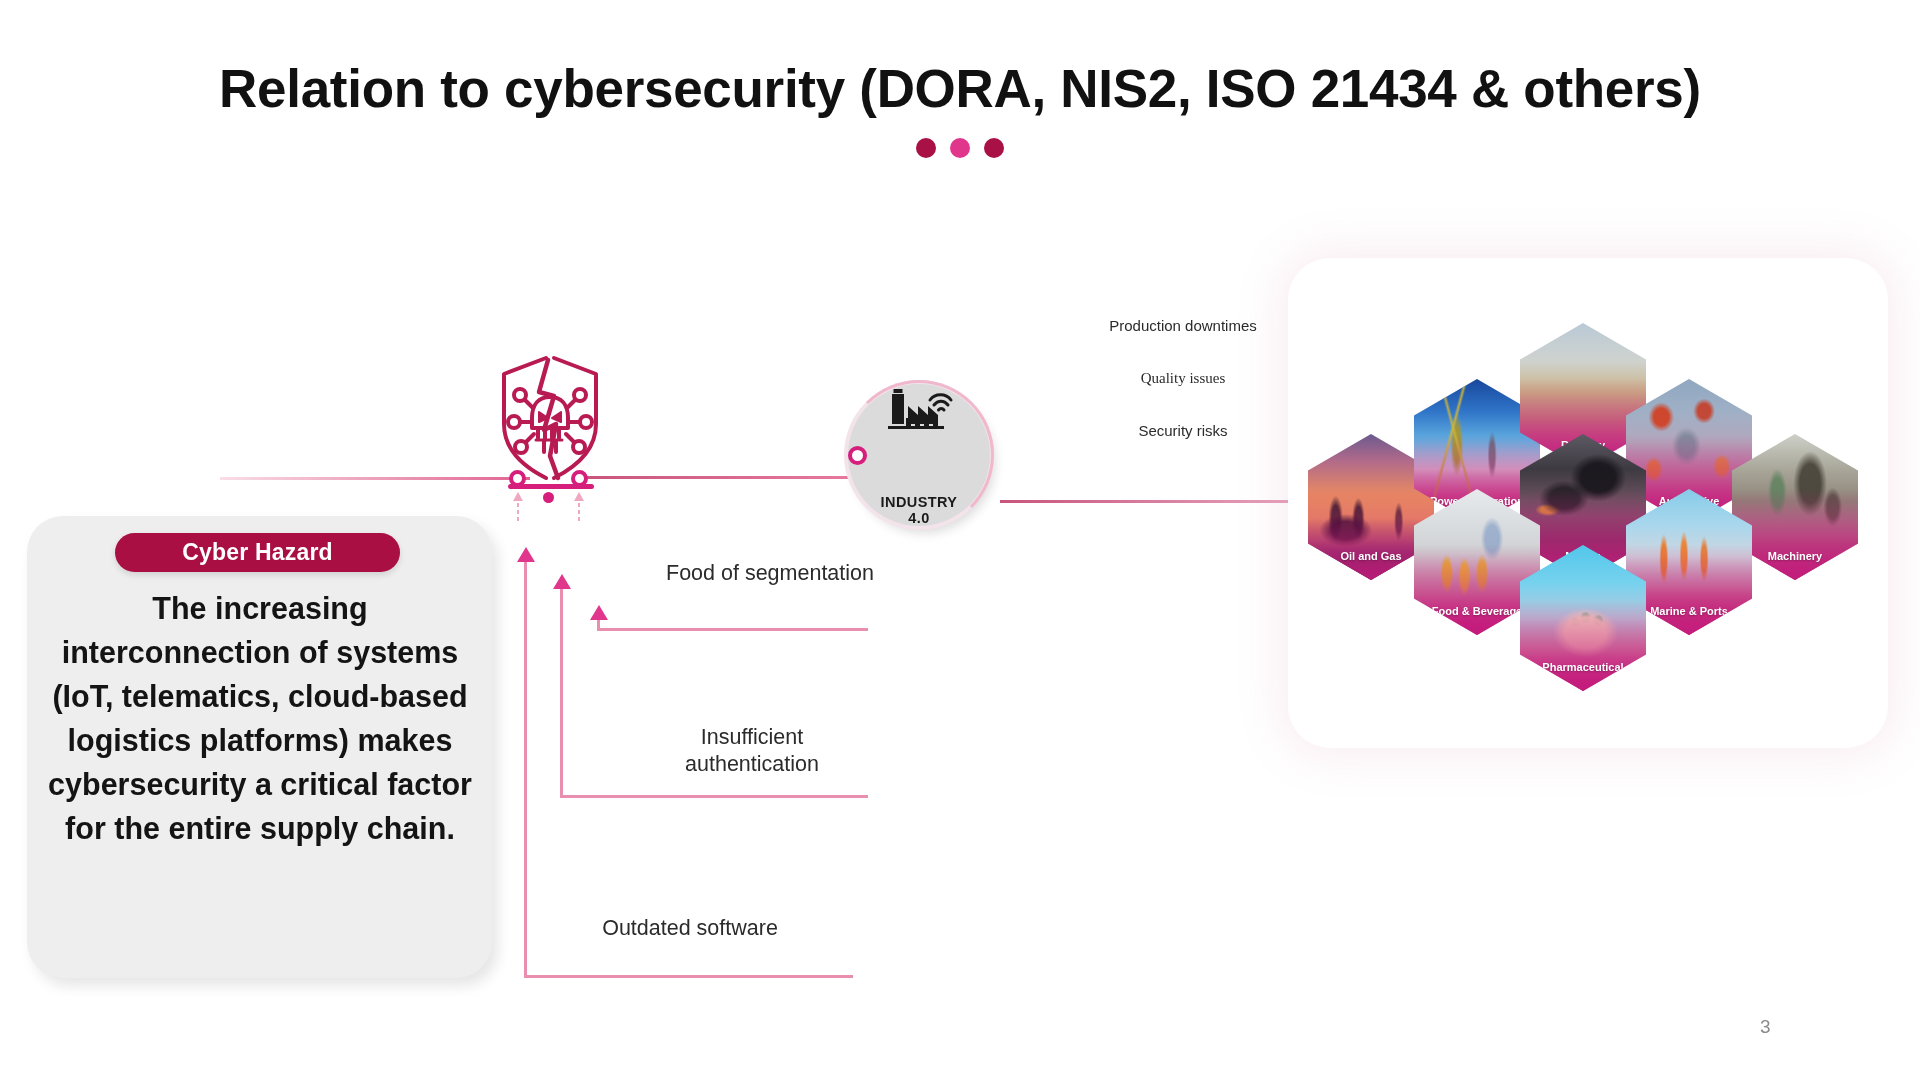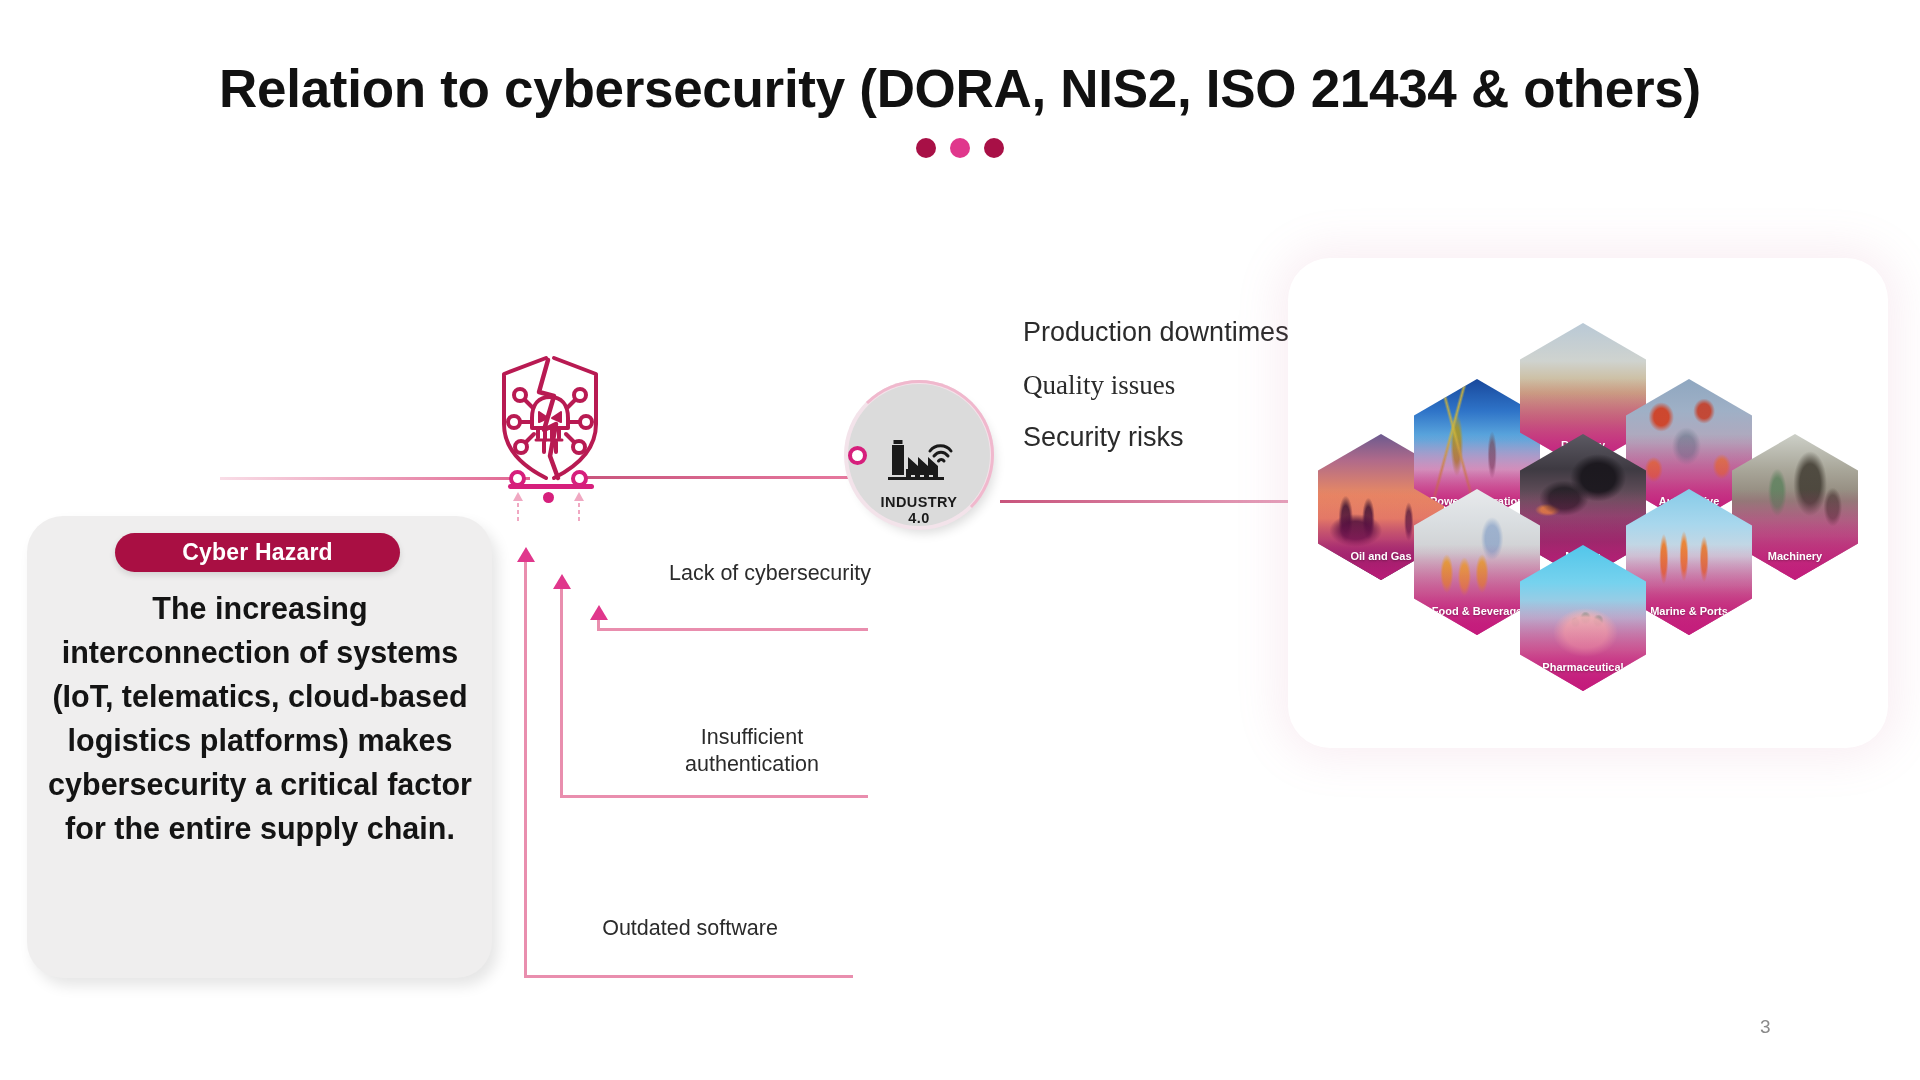--- a/index.html
+++ b/index.html
@@ -71,40 +71,40 @@
     position: absolute; left: 543px; top: 492px; width: 11px; height: 11px;
     border-radius: 50%; background: #d61f7c;
   }
   .mini-arrow { position: absolute; width: 14px; height: 30px; }
 
   
   #ind-circle {
     position: absolute; left: 848px; top: 384px; width: 142px; height: 142px;
     border-radius: 50%; background: #dbdbdb;
     box-shadow: 0 0 0 4px #f3e3ea, 5px 7px 11px rgba(0,0,0,0.14);
-    display: flex; flex-direction: column; align-items: center; justify-content: flex-end;
+    display: flex; flex-direction: column; align-items: center; justify-content: space-between;
   }
   #ind-ring-accent {
     position: absolute; left: 844px; top: 380px; width: 150px; height: 150px;
     border-radius: 50%; border: 3px solid transparent;
     border-top-color: #f0b8cd; border-right-color: #f0b8cd;
   }
   #ind-node {
     position: absolute; left: 848px; top: 446px; width: 19px; height: 19px;
     border-radius: 50%; border: 4px solid #d61f7c; background: #ffffff;
   }
   #ind-text {
     font-size: 14.5px; font-weight: bold; color: #1a1a1a;
     text-align: center; line-height: 16px; letter-spacing: 0.4px; margin-top: 3px;
   }
 
   
   .impact {
-    position: absolute; width: 320px; 
-    font-size: 27px; color: #2b2b2b;
+    position: absolute; width: 320px; text-align: center;
+    font-size: 15px; color: #2b2b2b;
   }
 
   
   .weak {
     position: absolute; width: 230px; text-align: center;
     font-size: 21.5px; color: #2b2b2b; line-height: 27px;
   }
 
   
   #hex-card {
@@ -251,26 +251,26 @@
   <div class="weak" style="left:540px; top:915px; width:300px;">Outdated software</div>
 
   <div class="vline" style="left:560px; top:586px; height:212px;"></div>
   <div class="arrow-up" style="left:553px; top:574px;"></div>
   <div class="hline" style="left:560px; top:795px; width:308px; height:2.5px; background:#e98eae;"></div>
   <div class="weak" style="left:637px; top:724px;">Insufficient authentication</div>
 
   <div class="vline" style="left:597px; top:617px; height:13px;"></div>
   <div class="arrow-up" style="left:590px; top:605px;"></div>
   <div class="hline" style="left:597px; top:628px; width:271px; height:2.5px; background:#e98eae;"></div>
-  <div class="weak" style="left:655px; top:560px;">Lack of cybersecurity</div>
+  <div class="weak" style="left:655px; top:560px;">Food of segmentation</div>
 
   <div id="hex-card"></div>
   <div id="hex-stage">
 
-    <div class="hex" style="left:30px; top:176px;padding-left:47px;">
+    <div class="hex" style="left:20px; top:176px;padding-left:47px;">
       <div class="art" style="background:
           linear-gradient(to bottom, #6b5a8f 0%, #b06a8a 18%, #e98a62 42%, #f0a05e 58%, #7d4a6e 82%, #6d3b62 100%);"></div>
       <div class="art" style="background:
           radial-gradient(ellipse 30% 16% at 30% 66%, rgba(20,10,30,0.85) 38%, transparent 70%),
           radial-gradient(ellipse 8% 22% at 22% 58%, rgba(20,10,30,0.8) 40%, transparent 72%),
           radial-gradient(ellipse 7% 20% at 40% 58%, rgba(20,10,30,0.8) 40%, transparent 72%),
           radial-gradient(ellipse 5% 18% at 72% 60%, rgba(25,12,35,0.7) 40%, transparent 74%),
           linear-gradient(to bottom, transparent 72%, rgba(40,18,50,0.55) 88%);"></div>
       <div class="tint"></div>
       <div class="hlabel">Oil and Gas</div>

